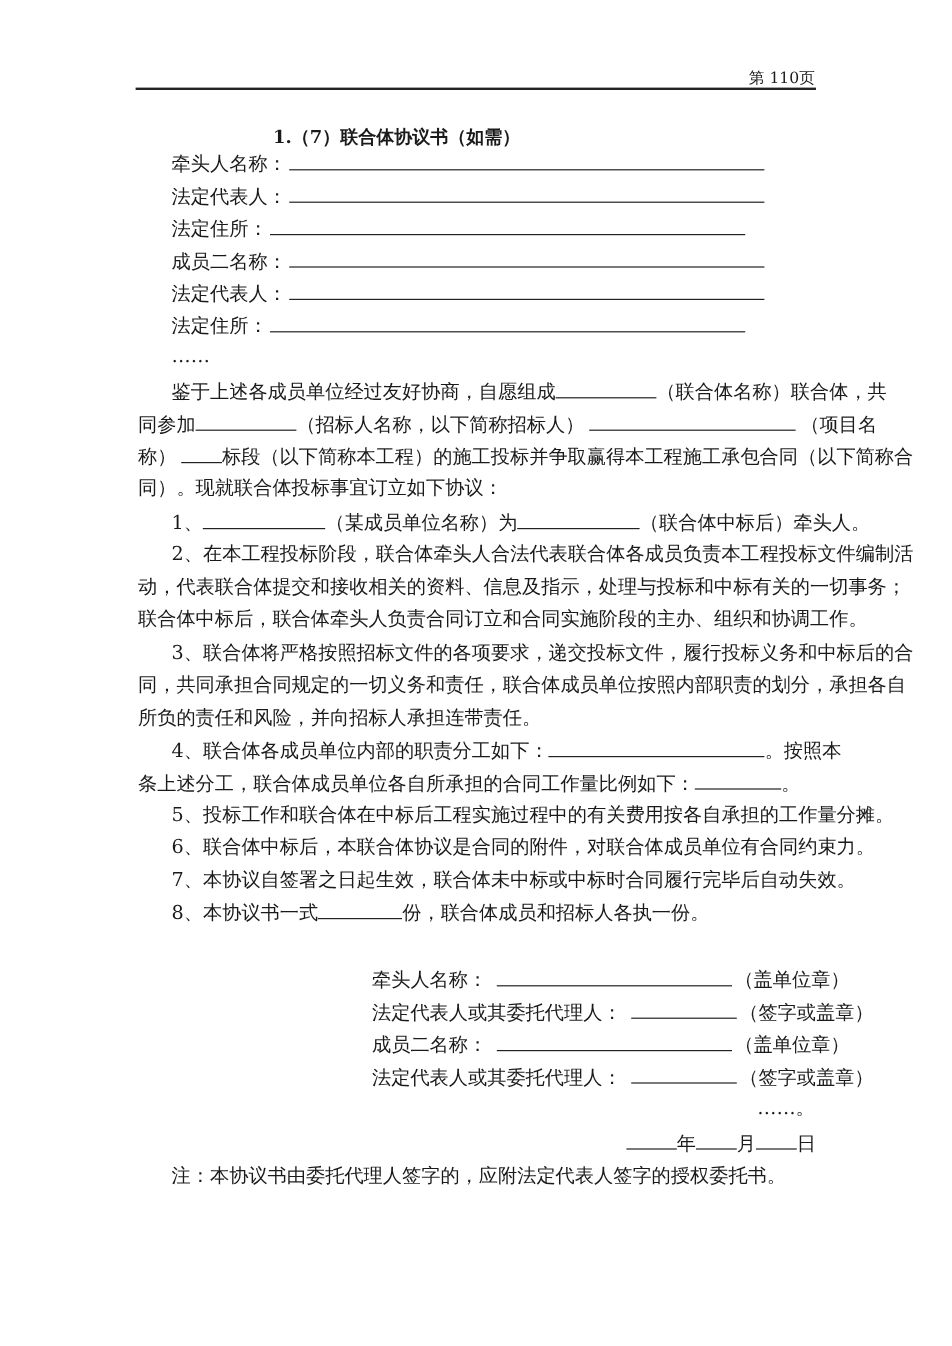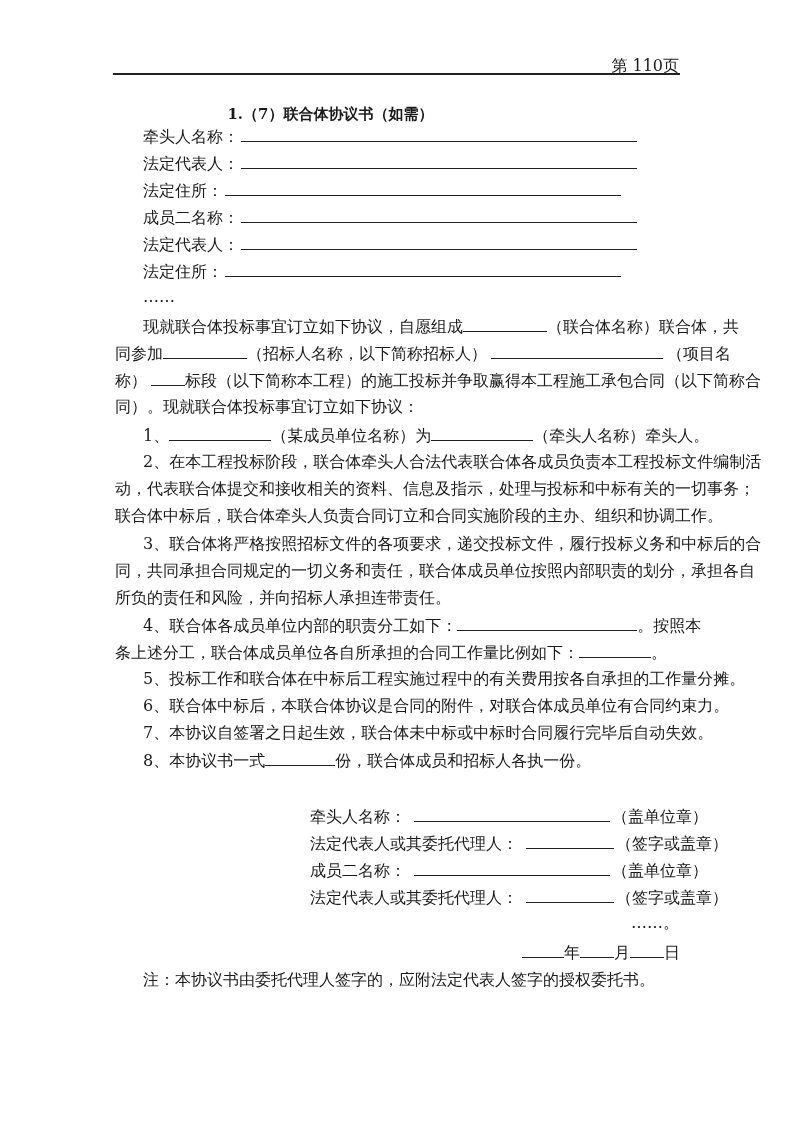--- a/index.html
+++ b/index.html
@@ -1,20 +1,20 @@
 <!DOCTYPE html>
 <html><head>
 <meta charset="utf-8">
 <style>
   html, body { margin: 0; padding: 0; background: #ffffff; }
   body { width: 793px; height: 1122px; position: relative; overflow: hidden;
          font-family: "DejaVu Serif", "Liberation Serif", serif; color: #1a1a1a; }
   .abs { position: absolute; white-space: nowrap; }
   .hdr-rule { position: absolute; left: 113px; top: 73px; width: 567px; height: 0; border-top: 2px solid #222; }
-  .page-no { position: absolute; right: 114px; top: 56px; font-size: 16px; }
+  .page-no { position: absolute; right: 114px; top: 56px; font-size: 13px; }
   .title { position: absolute; left: 0; width: 661px; top: 105px; text-align: center; font-size: 15px; font-weight: bold; }
   .t { font-size: 16px; line-height: 18px; }
   .line { display: inline-block; border-bottom: 1.3px solid #222; height: 14px; vertical-align: baseline; }
 </style>
 </head>
 <body>
 
 <div class="page-no">第 110页</div>
 <div class="hdr-rule"></div>
 
@@ -34,32 +34,32 @@
 </div>
 <div class="abs t" style="left:143px;top:235px;">
   <span>法定代表人：</span><span class="line" style="width:396px;margin-left:2px;"></span>
 </div>
 <div class="abs t" style="left:143px;top:262px;">
   <span>法定住所：</span><span class="line" style="width:396px;margin-left:2px;"></span>
 </div>
 <div class="abs t" style="left:143px;top:288px;">……</div>
 
 <div class="abs t" style="left:143px;top:317px;">
-  <span>现就联合体投标事宜订立如下协议，自愿组成</span><span class="line" style="width:84px;"></span><span>（联合体名称）联合体，共</span>
+  <span>鉴于上述各成员单位经过友好协商，自愿组成</span><span class="line" style="width:84px;"></span><span>（联合体名称）联合体，共</span>
 </div>
 <div class="abs t" style="left:115px;top:344px;">
   <span>同参加</span><span class="line" style="width:84px;"></span><span>（招标人名称，以下简称招标人）</span><span class="line" style="width:172px;margin-left:4px;"></span><span style="margin-left:4px;margin-top:43px;">（项目名</span>
 </div>
 <div class="abs t" style="left:115px;top:371px;">
   <span>称）</span><span class="line" style="width:34px;margin-left:4px;"></span><span>标段（以下简称本工程）的施工投标并争取赢得本工程施工承包合同（以下简称合</span>
 </div>
 <div class="abs t" style="left:115px;top:398px;">同）。现就联合体投标事宜订立如下协议：</div>
 
 <div class="abs t" style="left:143px;top:426px;">
-  <span>1、</span><span class="line" style="width:102px;"></span><span>（某成员单位名称）为</span><span class="line" style="width:102px;"></span><span>（牵头人名称）牵头人。</span>
+  <span>1、</span><span class="line" style="width:102px;"></span><span>（某成员单位名称）为</span><span class="line" style="width:102px;"></span><span>（联合体中标后）牵头人。</span>
 </div>
 
 <div class="abs t" style="left:143px;top:453px;text-align:right;">2、在本工程投标阶段，联合体牵头人合法代表联合体各成员负责本工程投标文件编制活</div>
 <div class="abs t" style="left:115px;top:480px;">动，代表联合体提交和接收相关的资料、信息及指示，处理与投标和中标有关的一切事务；</div>
 <div class="abs t" style="left:115px;top:507px;">联合体中标后，联合体牵头人负责合同订立和合同实施阶段的主办、组织和协调工作。</div>
 
 <div class="abs t" style="left:143px;top:535px;">3、联合体将严格按照招标文件的各项要求，递交投标文件，履行投标义务和中标后的合</div>
 <div class="abs t" style="left:115px;top:562px;">同，共同承担合同规定的一切义务和责任，联合体成员单位按照内部职责的划分，承担各自</div>
 <div class="abs t" style="left:115px;top:589px;">所负的责任和风险，并向招标人承担连带责任。</div>
 

